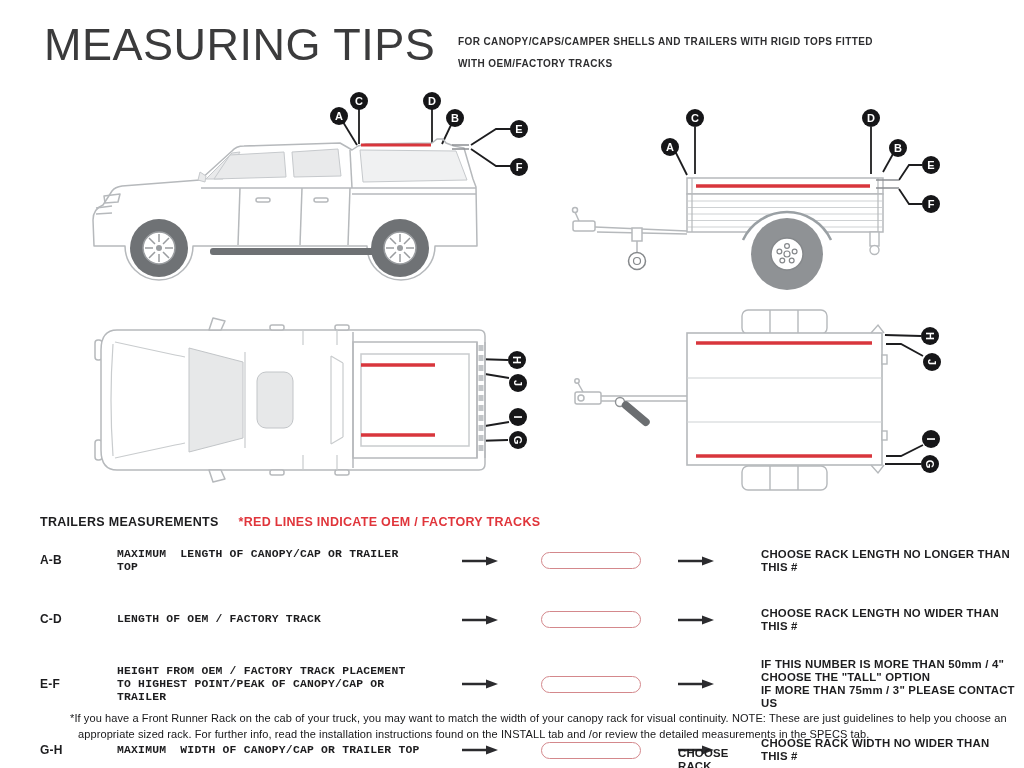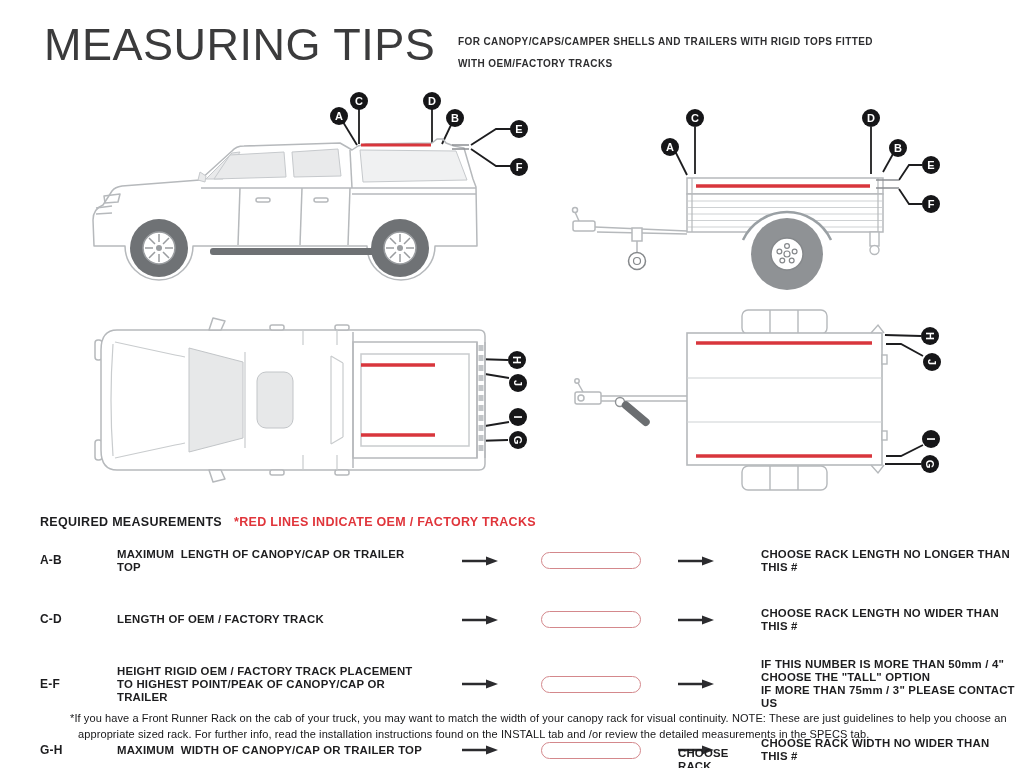--- a/index.html
+++ b/index.html
@@ -34,32 +34,32 @@
   
   .callout{
     position:absolute;width:18px;height:18px;border-radius:50%;
     background:#161618;color:#fff;
     font-size:11px;font-weight:bold;line-height:18px;text-align:center;
   }
   .callout.rot{transform:rotate(90deg);}
 
   
   .meas-head{position:absolute;left:40px;top:515px;font-size:12.5px;font-weight:bold;letter-spacing:.3px;}
-  .meas-head .red{color:#e0353b;margin-left:12px;}
+  .meas-head .red{color:#e0353b;margin-left:20px;}
   .meas-grid{
     position:absolute;left:40px;top:548px;width:978px;
     display:grid;
     grid-template-columns:44px 312px 46px 104px 50px 1fr;
     grid-template-rows:25px 27px 36px 30px 27px;
     align-items:center;
     gap:33px;
   }
   .meas-grid .cell{font-size:11.4px;font-weight:bold;letter-spacing:.2px;line-height:13px;}
   .meas-grid .range{font-size:12px;}
-  .meas-grid .label{white-space:pre-wrap;padding-right:6px;}
+  .meas-grid .label{white-space:pre-wrap;padding-right:6px;font-family:Liberation Mono, monospace;}
   .pill{
     width:100px;height:17px;border:1.4px solid #d4888c;border-radius:10px;
     background:#fff;box-sizing:border-box;
   }
   .arrow{display:block;}
 
   
   .footnote{
     position:absolute;left:38px;top:710px;width:962px;
     font-size:11px;line-height:16px;color:#161618;
@@ -290,21 +290,21 @@
   <div class="callout rot" style="left:509px;top:374px">J</div>
   <div class="callout rot" style="left:509px;top:408px">I</div>
   <div class="callout rot" style="left:509px;top:431px">G</div>
 
   <div class="callout rot" style="left:921px;top:327px">H</div>
   <div class="callout rot" style="left:923px;top:353px">J</div>
   <div class="callout rot" style="left:922px;top:430px">I</div>
   <div class="callout rot" style="left:921px;top:455px">G</div>
 
   <div class="meas-head">
-    <span>REQUIRED MEASUREMENTS</span><span class="red">*RED LINES INDICATE OEM / FACTORY TRACKS</span>
+    <span>TRAILERS MEASUREMENTS</span><span class="red">*RED LINES INDICATE OEM / FACTORY TRACKS</span>
   </div>
 
   <div class="meas-grid">
 
     <div class="cell range">A-B</div>
     <div class="cell label">MAXIMUM  LENGTH OF CANOPY/CAP OR TRAILER TOP</div>
     <svg class="arrow" width="36" height="10">
         <line x1="0" y1="5" x2="25" y2="5" stroke="#2b2b2e" stroke-width="2.5"></line>
         <polygon points="24,0.5 36,5 24,9.5" fill="#2b2b2e"></polygon>
       </svg>
@@ -322,21 +322,21 @@
         <polygon points="24,0.5 36,5 24,9.5" fill="#2b2b2e"></polygon>
       </svg>
     <div class="pill"></div>
     <svg class="arrow" width="36" height="10">
         <line x1="0" y1="5" x2="25" y2="5" stroke="#2b2b2e" stroke-width="2.5"></line>
         <polygon points="24,0.5 36,5 24,9.5" fill="#2b2b2e"></polygon>
       </svg>
     <div class="cell">CHOOSE RACK LENGTH NO WIDER THAN THIS #</div>
 
     <div class="cell range">E-F</div>
-    <div class="cell label">HEIGHT RIGID OEM / FACTORY TRACK PLACEMENT TO HIGHEST POINT/PEAK OF CANOPY/CAP OR TRAILER</div>
+    <div class="cell label">HEIGHT FROM OEM / FACTORY TRACK PLACEMENT TO HIGHEST POINT/PEAK OF CANOPY/CAP OR TRAILER</div>
     <svg class="arrow" width="36" height="10">
         <line x1="0" y1="5" x2="25" y2="5" stroke="#2b2b2e" stroke-width="2.5"></line>
         <polygon points="24,0.5 36,5 24,9.5" fill="#2b2b2e"></polygon>
       </svg>
     <div class="pill"></div>
     <svg class="arrow" width="36" height="10">
         <line x1="0" y1="5" x2="25" y2="5" stroke="#2b2b2e" stroke-width="2.5"></line>
         <polygon points="24,0.5 36,5 24,9.5" fill="#2b2b2e"></polygon>
       </svg>
     <div class="cell">

